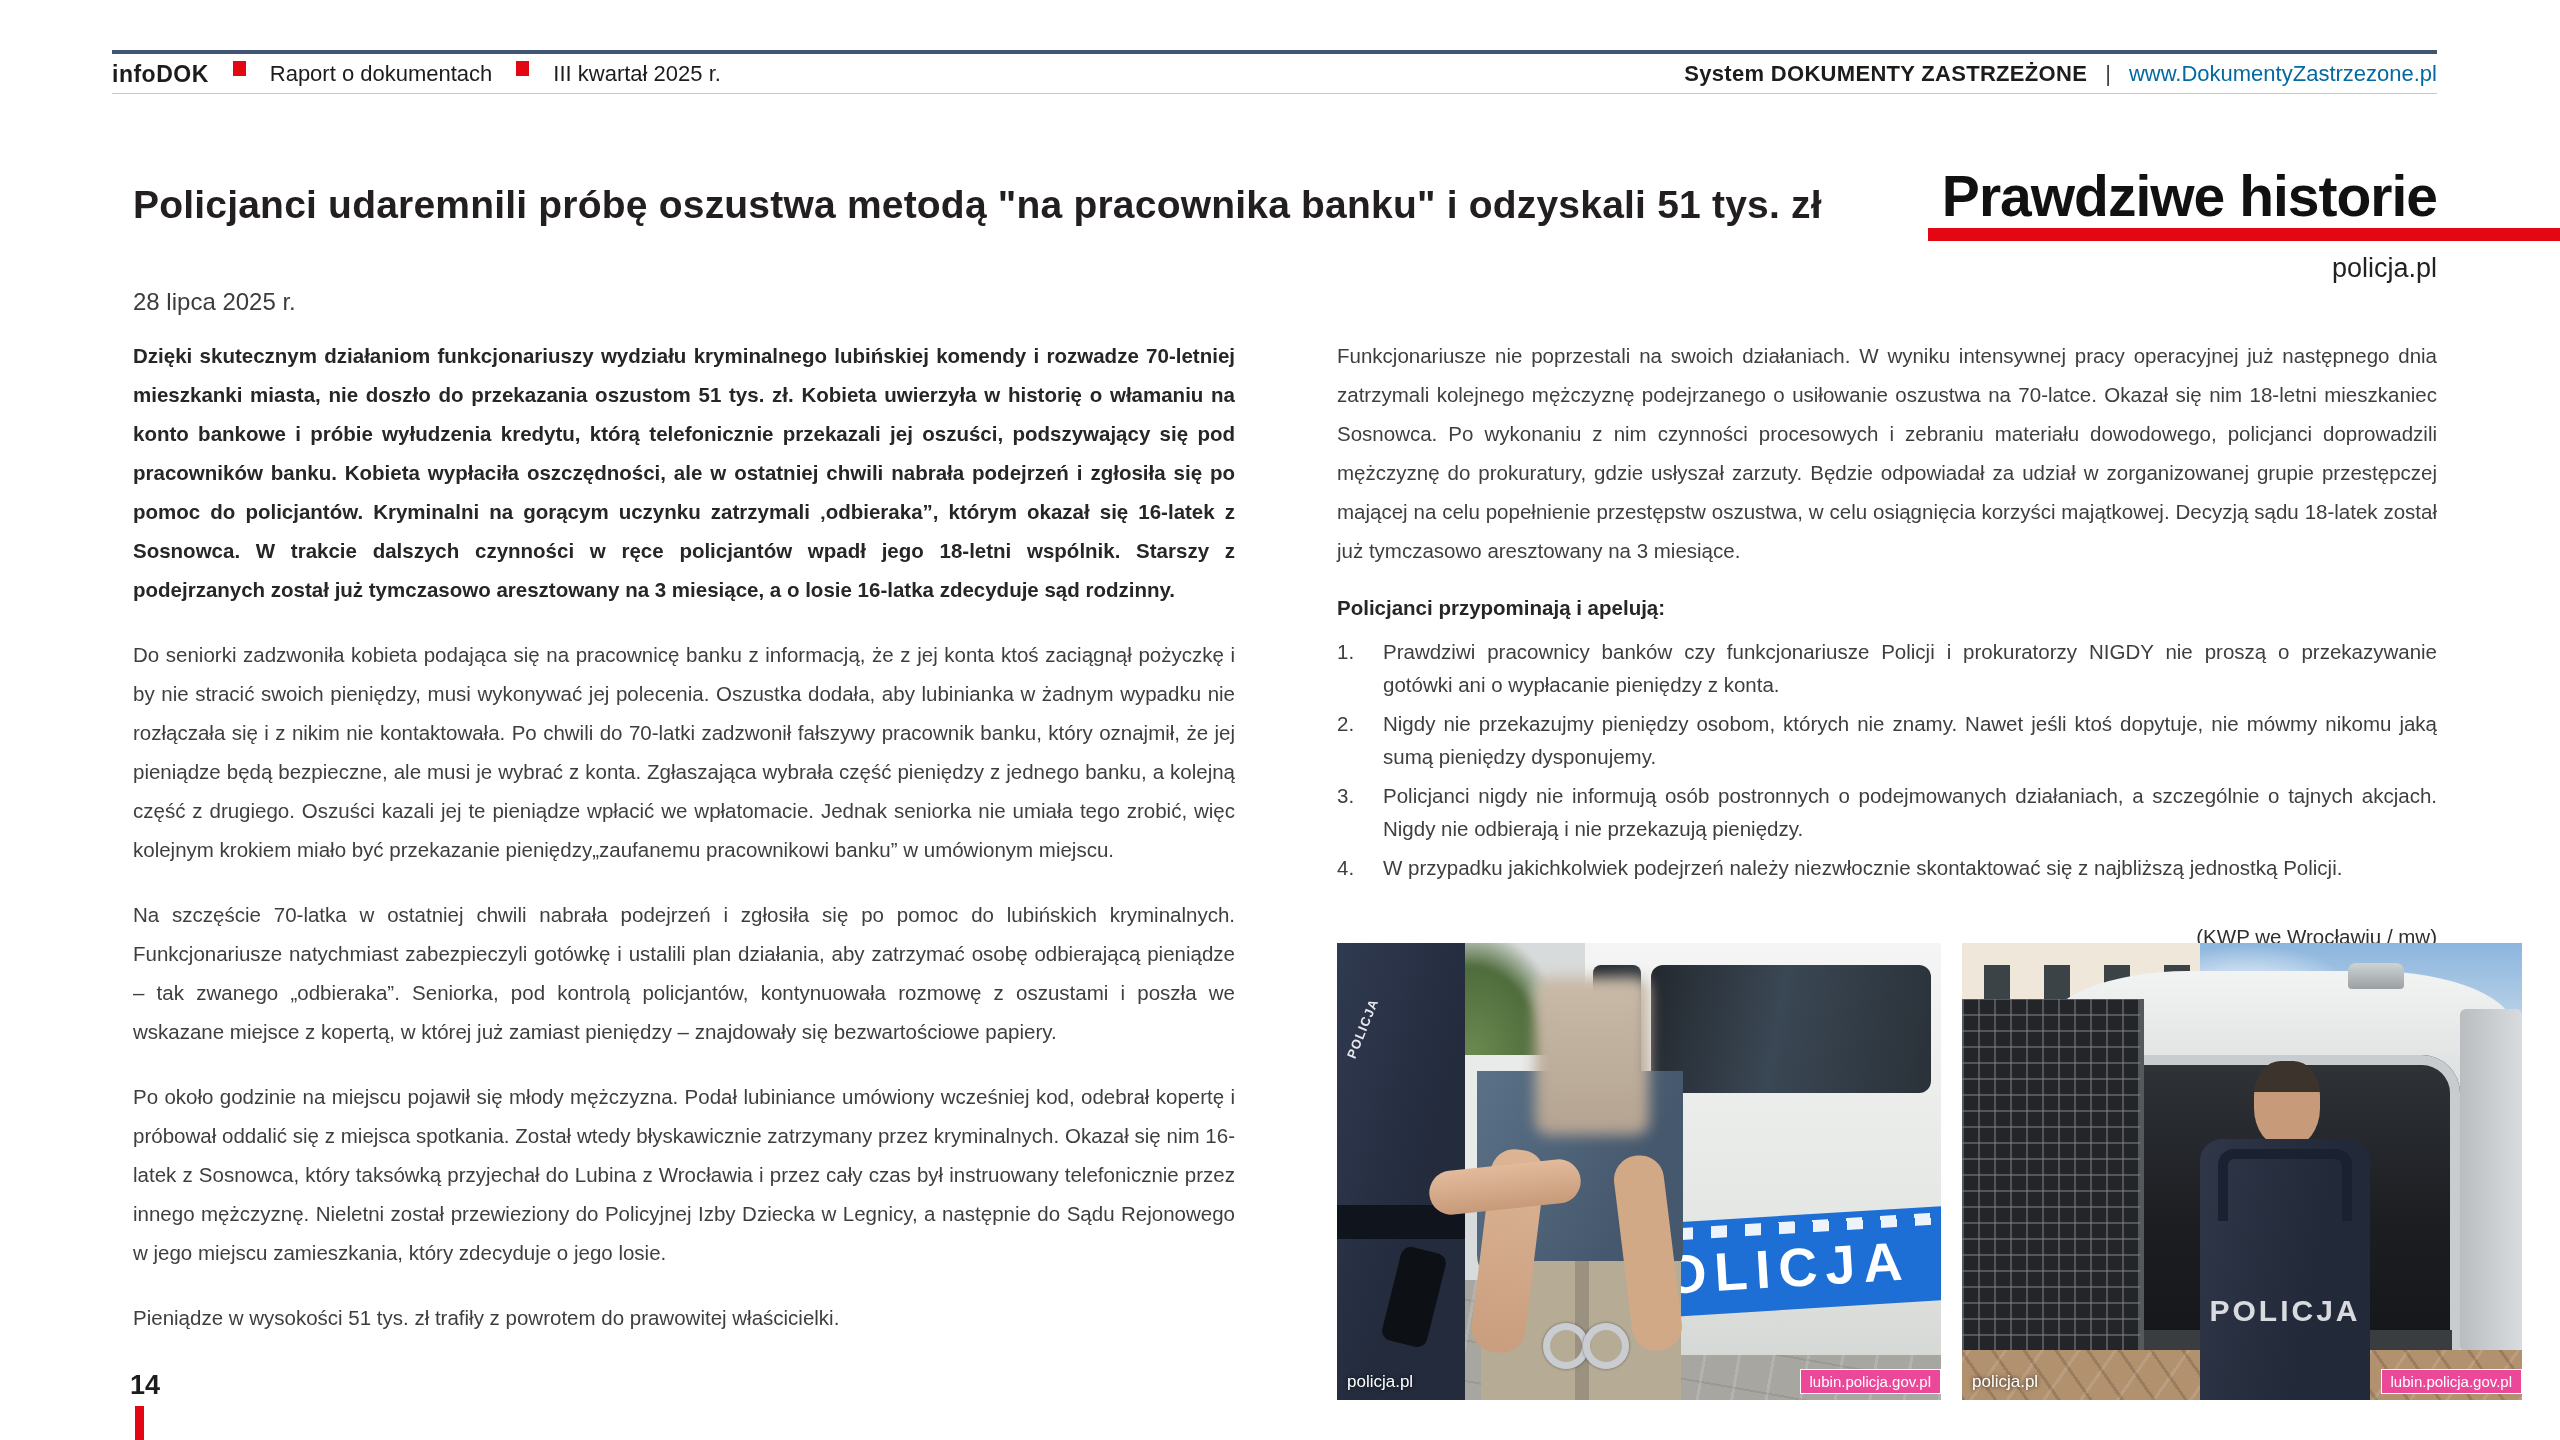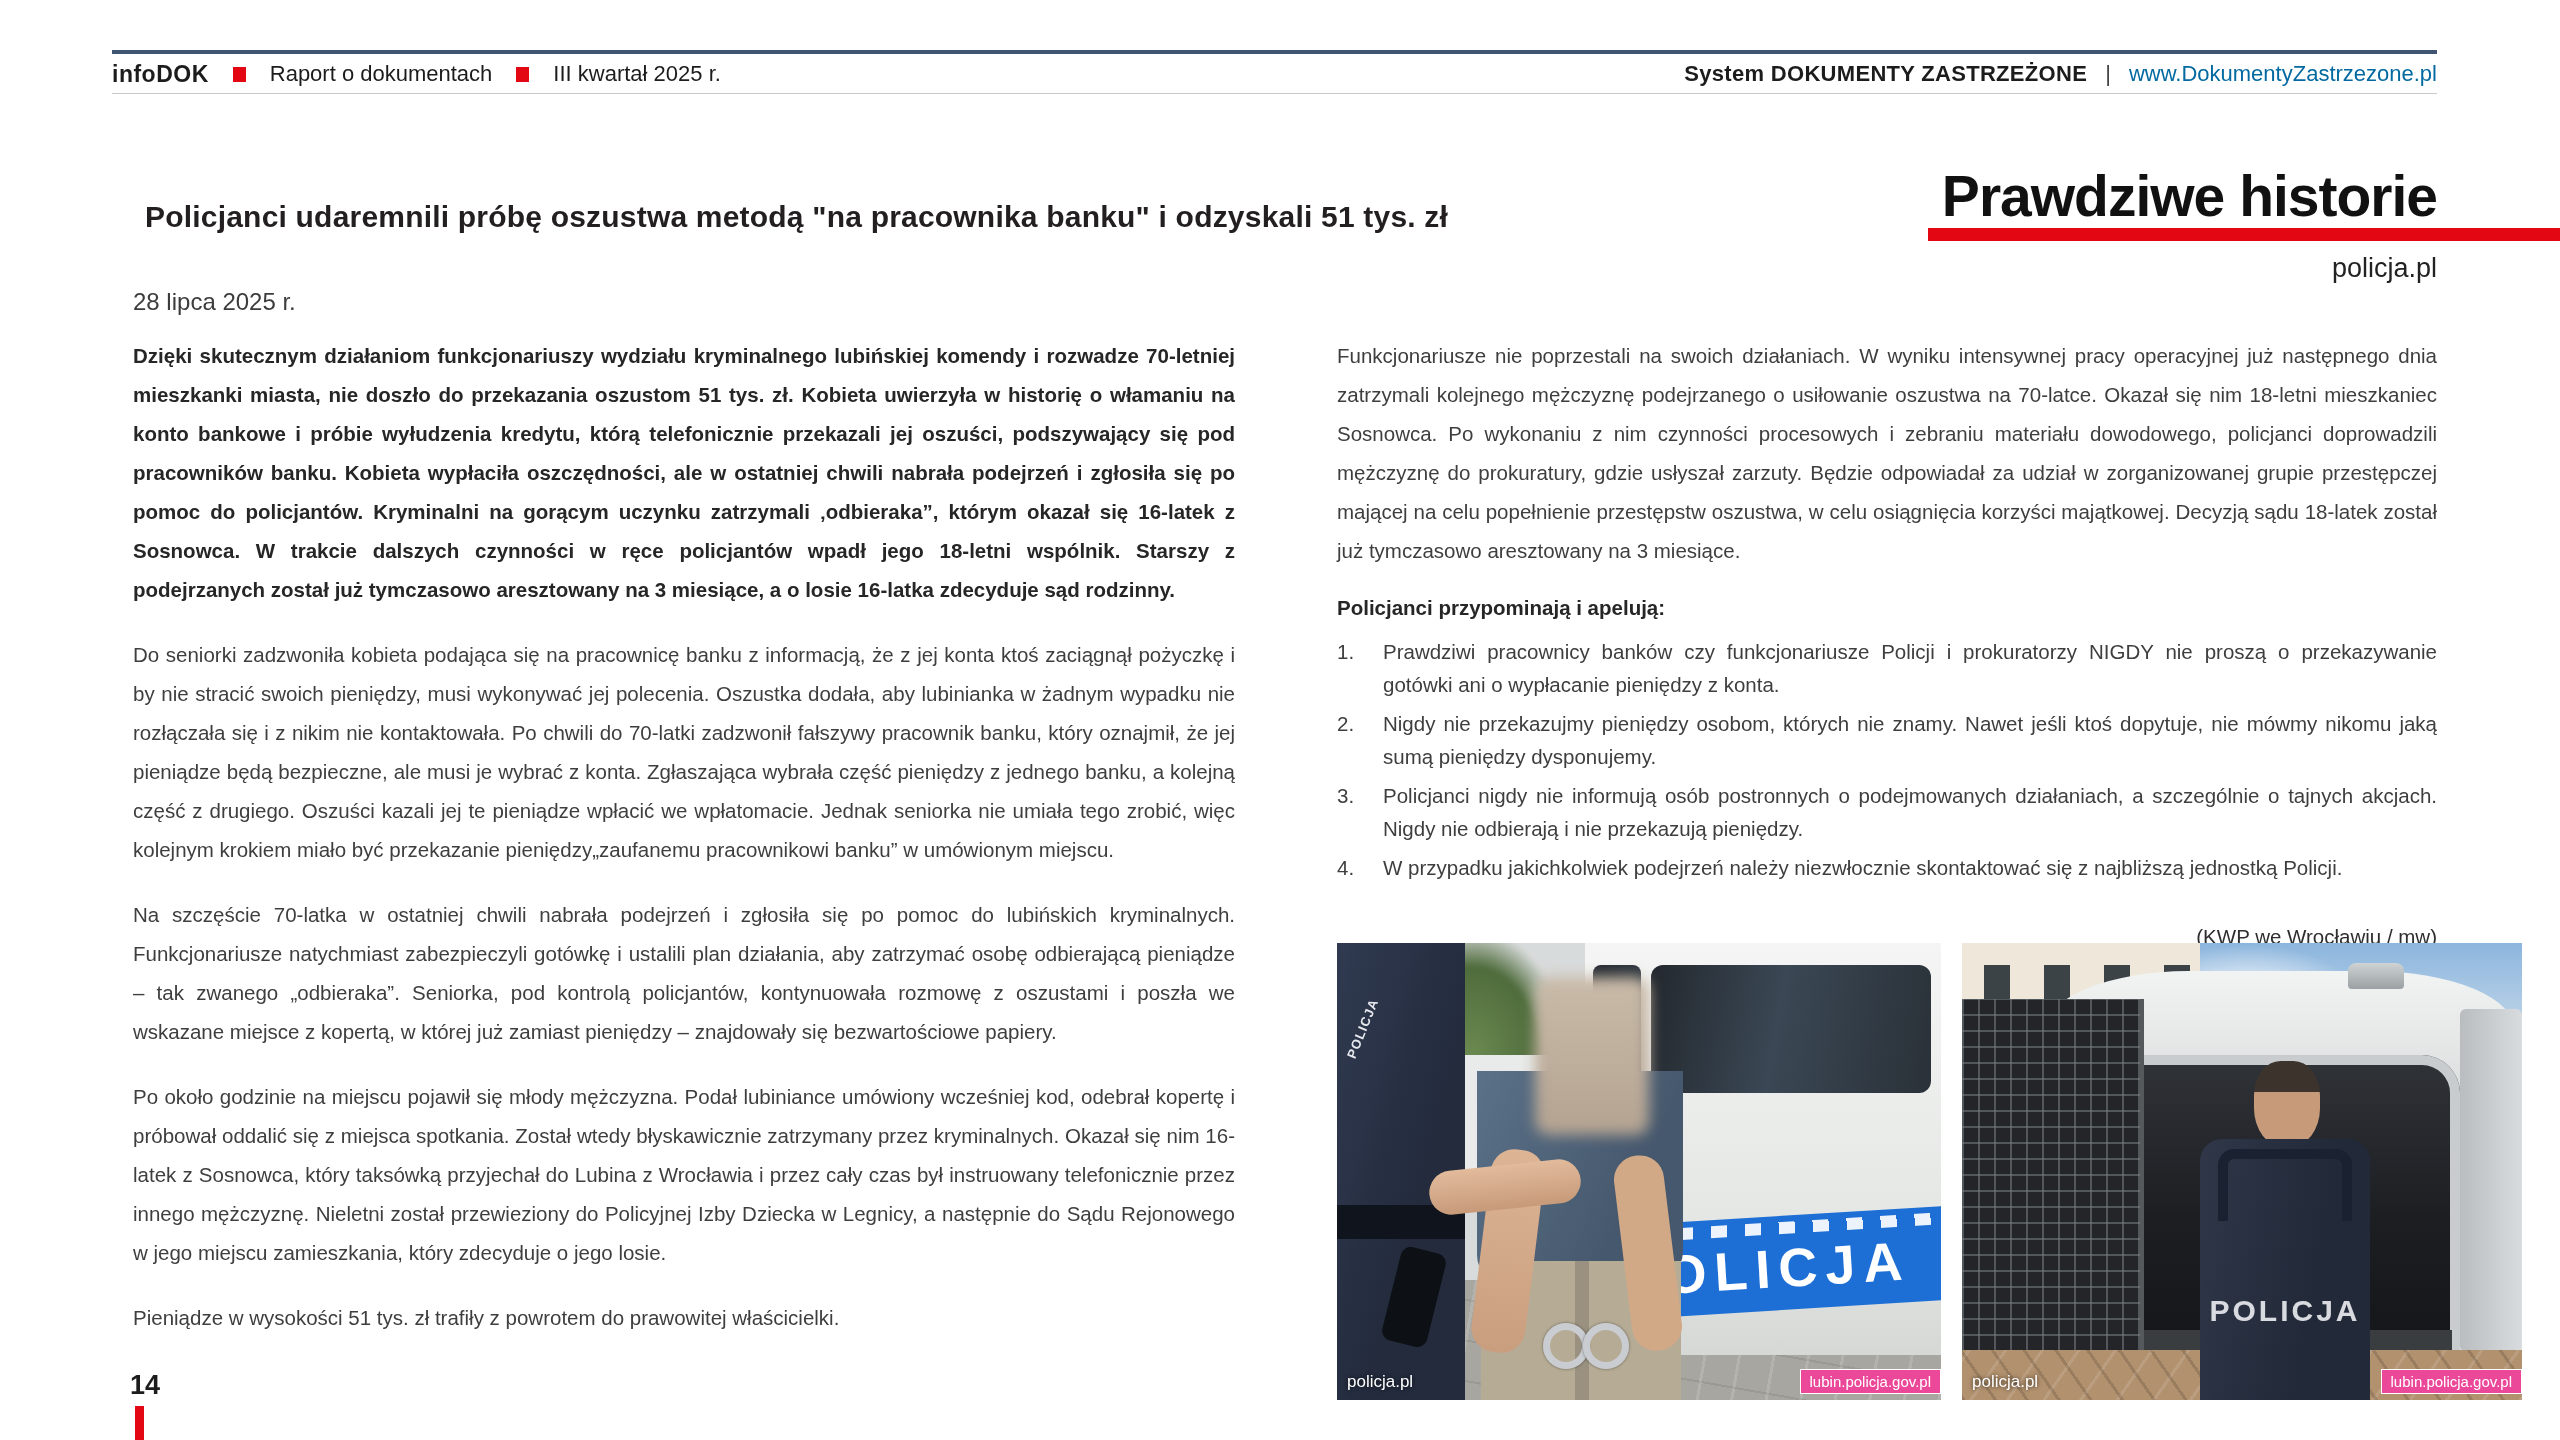--- a/index.html
+++ b/index.html
@@ -3,31 +3,31 @@
 <meta charset="utf-8">
 <style>
   html,body{margin:0;padding:0;background:#ffffff;}
   .page{position:relative;width:2560px;height:1440px;background:#ffffff;overflow:hidden;
         font-family:"Liberation Sans",sans-serif;color:#3e3e3e;}
 
   
   .top-rule{position:absolute;left:112px;width:2325px;top:50px;height:4px;background:#3f5571;}
   .header{position:absolute;left:112px;width:2325px;top:58px;height:32px;display:flex;
           justify-content:space-between;align-items:center;font-size:22px;color:#1c1c1c;}
-  .header-left,.header-right{display:flex;align-items:center;}
+  .header-left,.header-right{display:flex;}
   .brand{font-weight:bold;font-size:23px;letter-spacing:.5px;}
   .sq{display:inline-block;width:13px;height:15px;background:#e30613;margin:0 24px;}
   .htag{font-size:22px;}
   .sysname{font-weight:bold;letter-spacing:.3px;margin-left:20px;}
   .hdiv{margin:0 18px;color:#444;}
   .website{font-size:22px;color:#0369a1;cursor:pointer;}
   .hairline{position:absolute;left:112px;width:2325px;top:93px;height:1px;background:#c9c9c9;}
 
   
-  .title{position:absolute;left:133px;top:184px;width:1780px;margin:12px;font-size:30px;line-height:42px;
+  .title{position:absolute;left:133px;top:184px;width:1780px;margin:0;font-size:39px;line-height:42px;
          font-weight:bold;color:#231f20;letter-spacing:.2px;}
   .date{position:absolute;left:133px;top:240px;font-size:24px;color:#3c3c3c;margin-top:48px;}
 
   
   .section-block{position:absolute;right:0;top:166px;width:632px;text-align:right;}
   .section-title{font-size:57px;font-weight:bold;color:#111111;letter-spacing:-1px;
                  padding-right:123px;line-height:60px;}
   .section-rule{height:13px;background:#e30613;margin-top:2px;}
   .section-source{font-size:27px;color:#222;padding-right:123px;margin-top:12px;cursor:pointer;}
 

